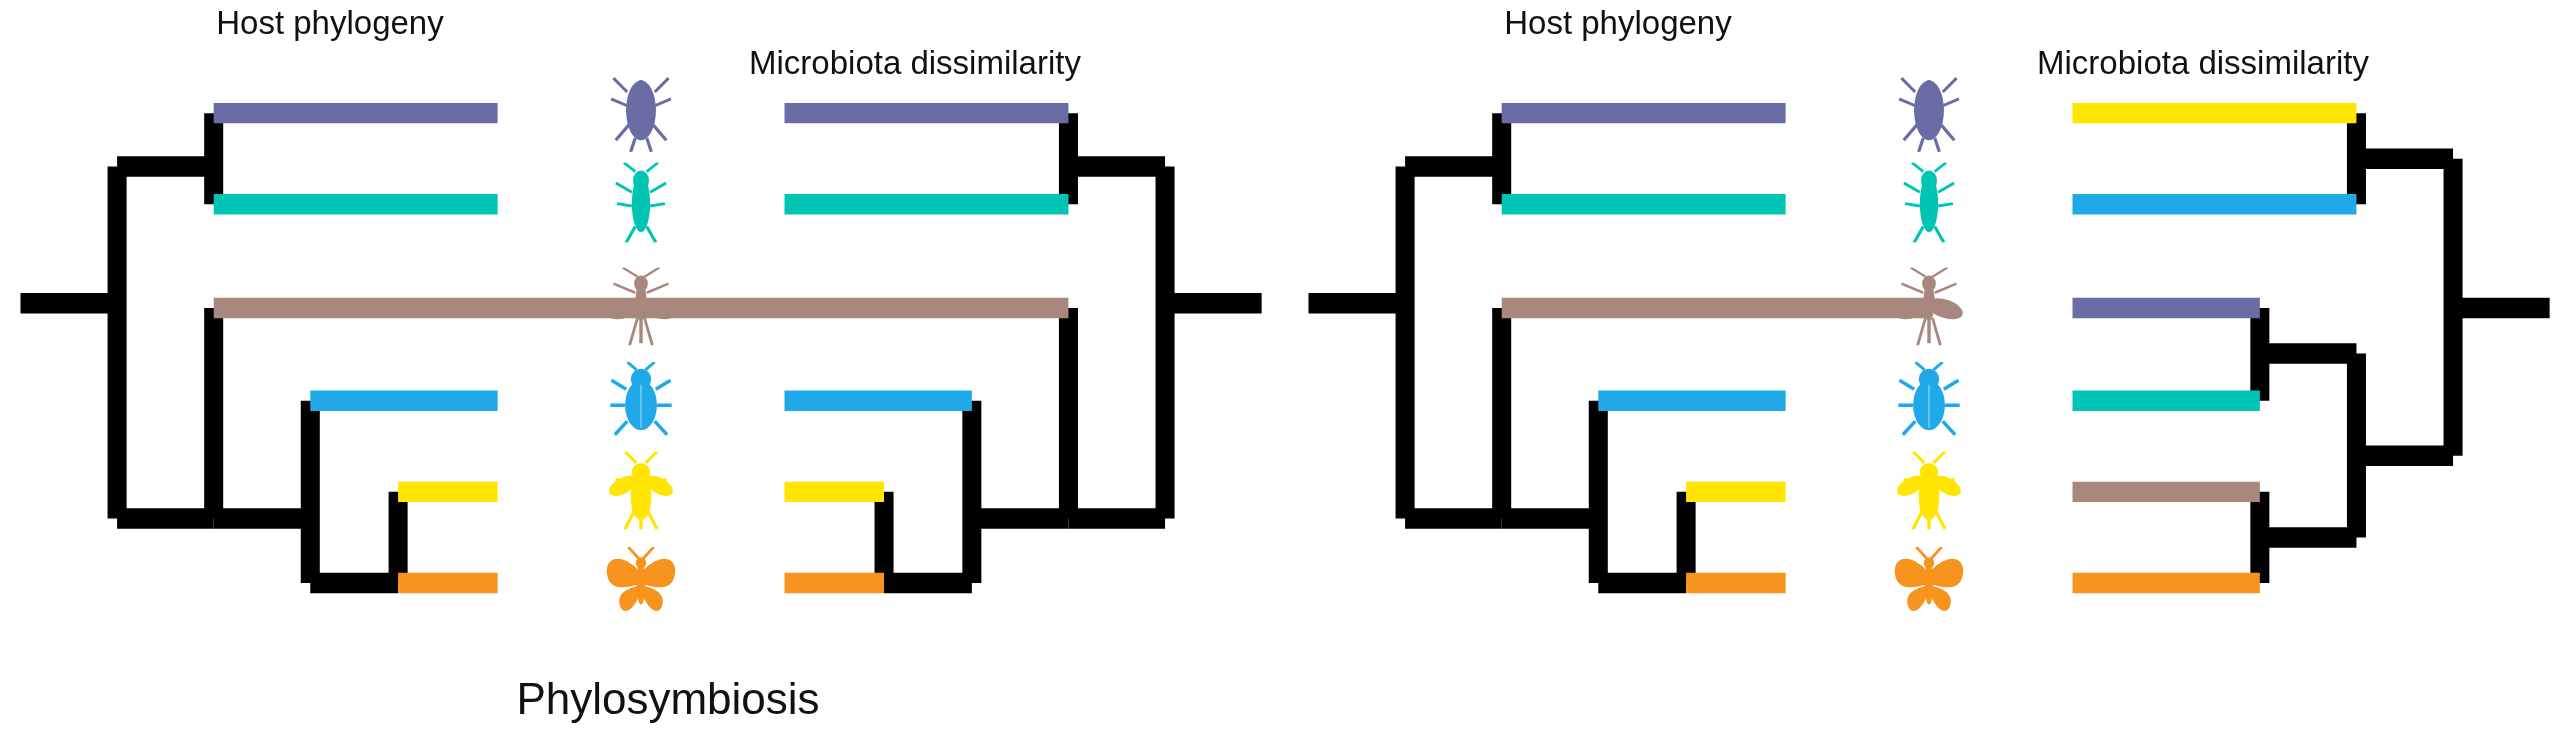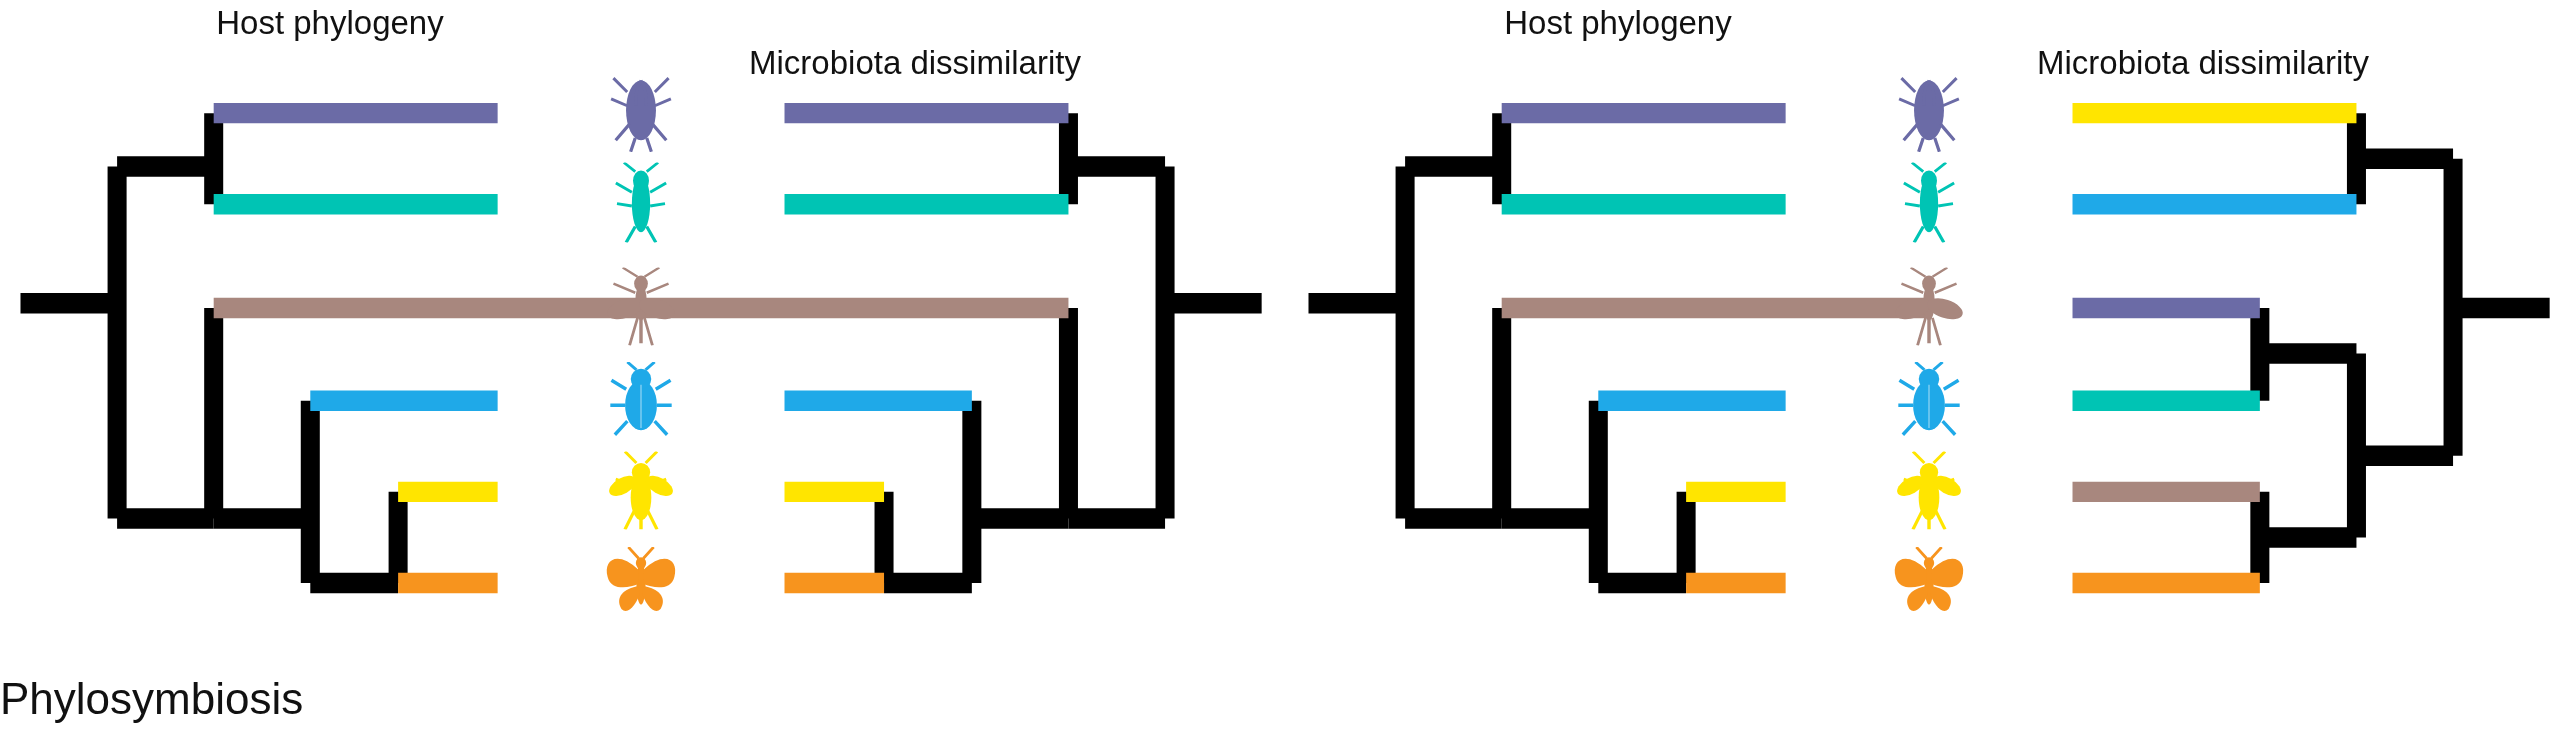--- a/index.html
+++ b/index.html
@@ -5,41 +5,41 @@
 <style>
   html,body{margin:0;padding:0;background:#ffffff;}
   body{
     width:2576px;height:756px;
     font-family:"Liberation Sans", sans-serif;
     color:#111;
     overflow:hidden;
     position:relative;
   }
   .figure{position:absolute;left:0;top:0;width:2576px;height:756px;}
-  .panel{position:absolute;top:0;height:756px;}
+  .panel{position:absolute;top:0;height:756px;padding-left:16px;}
   #panel-left{left:0;width:1288px;}
   #panel-right{left:1288px;width:1288px;}
 
   .col-head{
     position:absolute;
     top:3px;
     font-size:33px;
     line-height:39px;
     white-space:nowrap;
     text-align:center;
     color:#111;
   }
   .head-host{left:90px;width:480px;}
   .head-micro{left:630px;width:570px;margin-top:40px;}
 
   .panel-caption{
     position:absolute;
     top:672px;
     width:100%;
-    text-align:left;
+    text-align:center;
     font-size:44px;
     line-height:53px;
     white-space:nowrap;
     color:#111;
   }
 
   .tree{position:absolute;left:0;top:0;width:1288px;height:660px;}
   .tree svg{display:block;}
 
   .insects{position:absolute;left:0;top:0;width:1288px;height:660px;pointer-events:none;}

